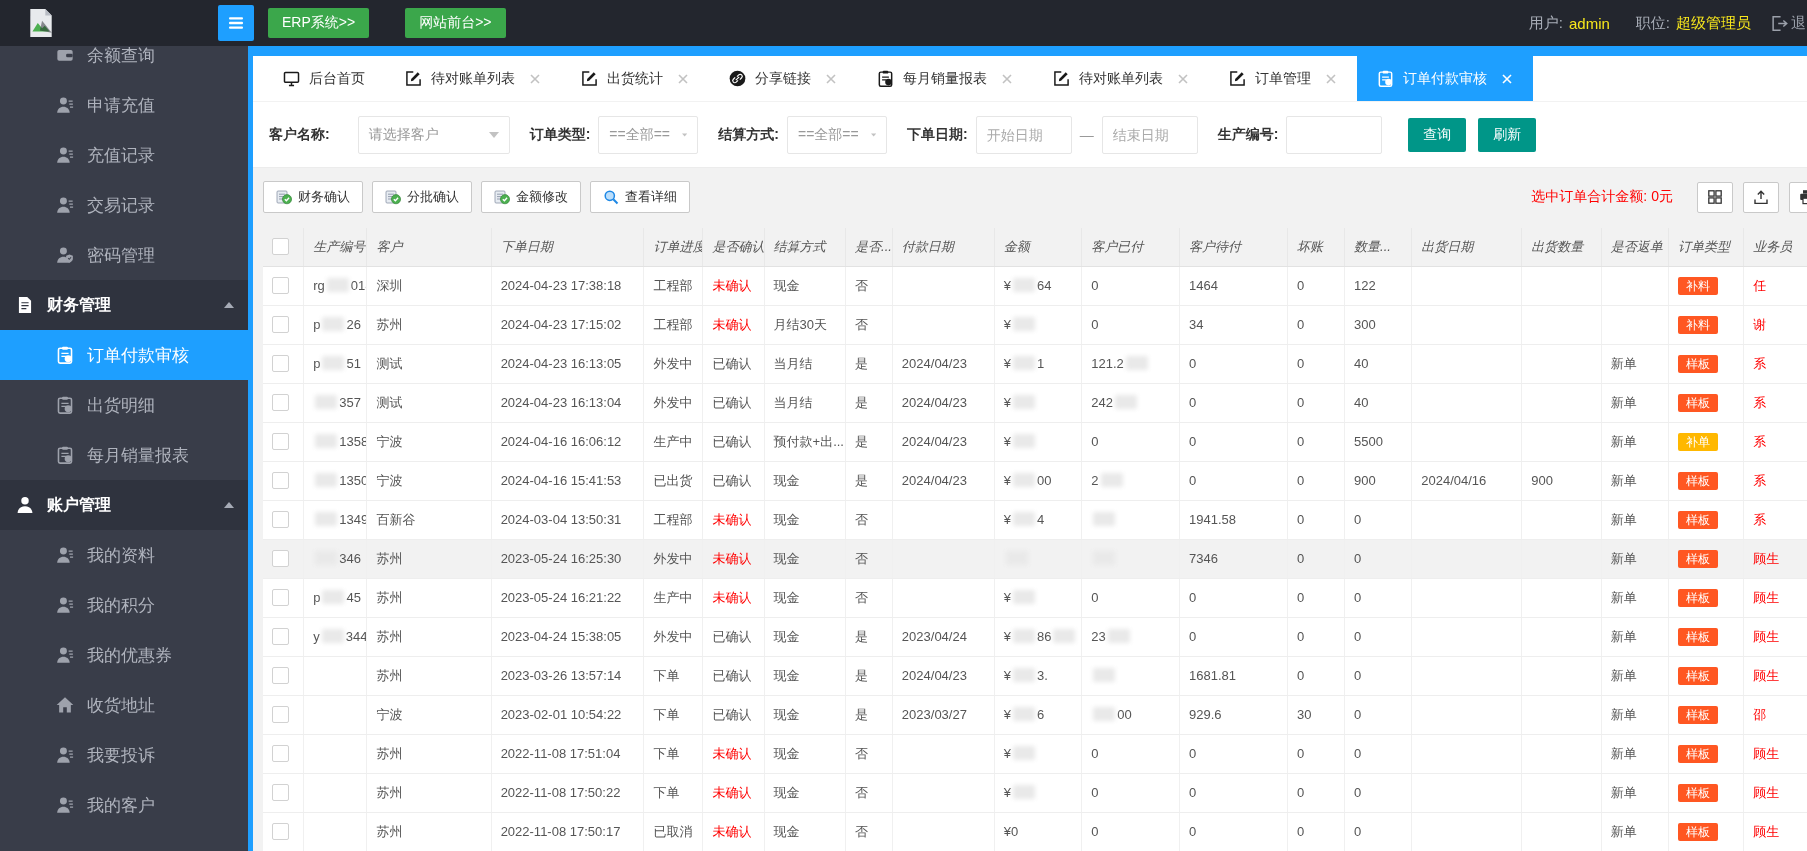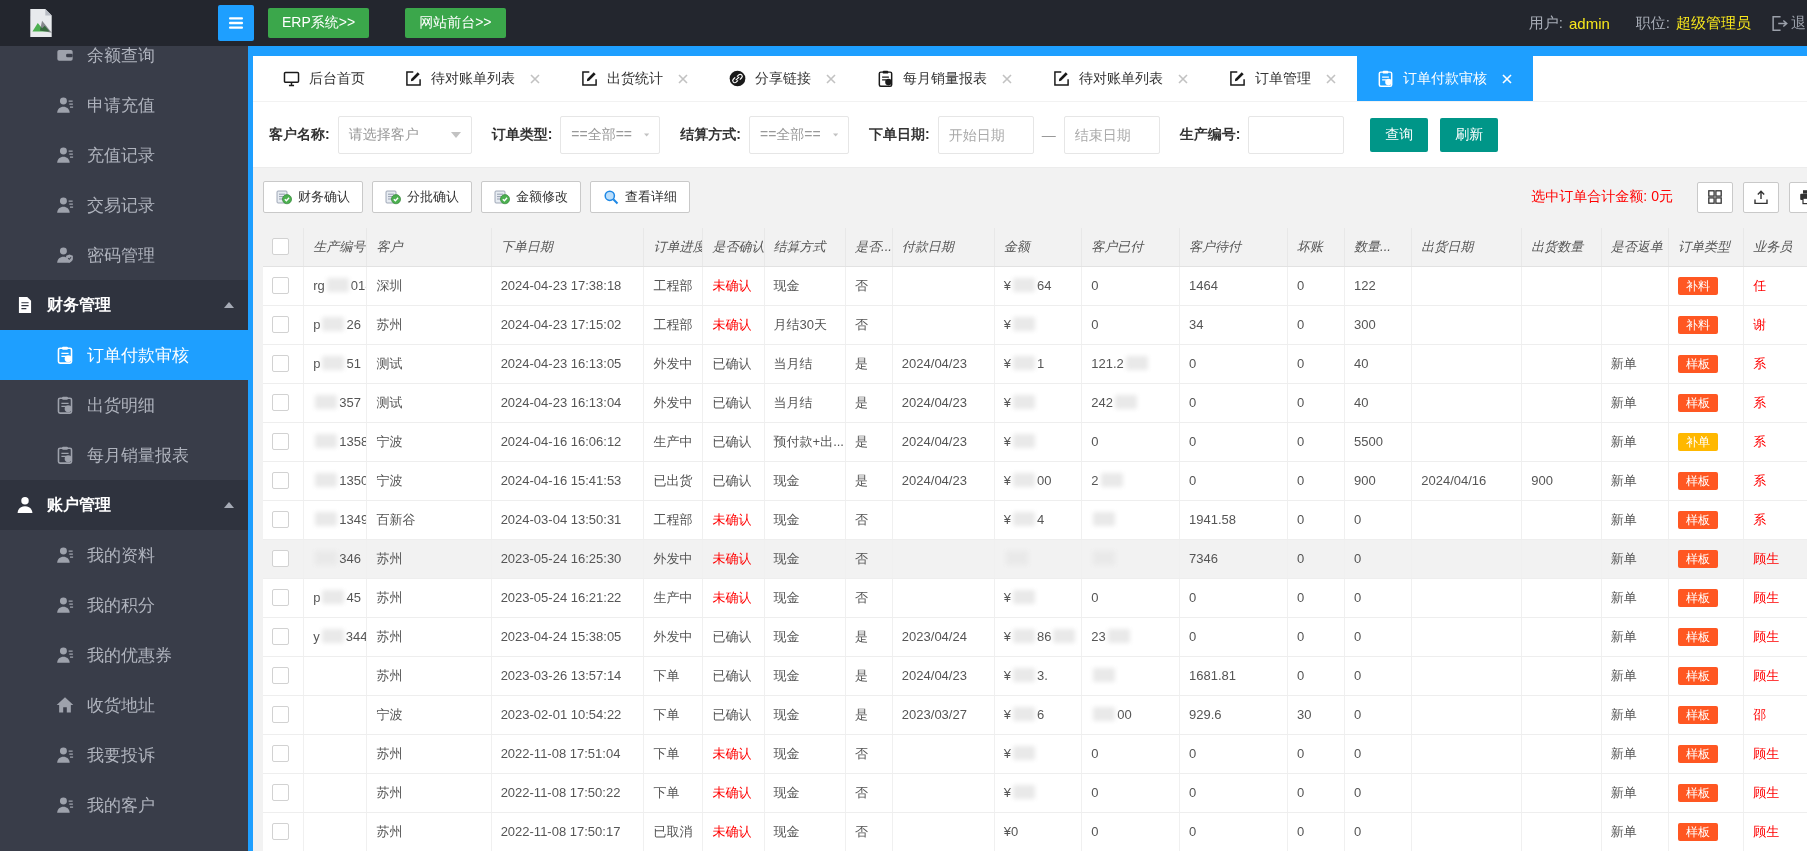--- a/index.html
+++ b/index.html
@@ -48,21 +48,21 @@
   .tab.active { background:var(--accent,#1E9FFF); color:#fff; }
   .tab.active .ticon { color:#fff; }
   .tab.active .x { color:#fff; }
 
   
   .filterbar { height:66px; display:flex; align-items:center; padding-left:16px; background:#fff; flex:none; border-bottom:1px solid #ececec; white-space:nowrap; }
   .flabel { font-size:14px; font-weight:600; color:#333; margin-right:8px; }
   .fsel { height:38px; border:1px solid #e6e6e6; border-radius:2px; background:#fff; display:flex; align-items:center; padding:0 10px; color:#999; font-size:14px; cursor:pointer; margin-right:20px; }
   .fsel .txt { flex:1; }
   .fsel .chev { width:10px; height:6px; color:#c2c2c2; margin-left:12px; }
-  .fsel.w1 { width:134px; } .fsel.w2 { width:100px; }
+  .fsel.w1 { width:152px;margin-left:20px; } .fsel.w2 { width:100px; }
   .finput { height:38px; width:96px; border:1px solid #e6e6e6; border-radius:2px; padding:0 10px; font-size:14px; color:#666; font-family:inherit; outline:none; }
   .finput::placeholder { color:#aaa; }
   .fdash { color:#999; margin:0 8px; }
   .fgap { width:20px; flex:none; }
   .btn-teal { height:34px; padding:0 15px; background:var(--teal,#009688); color:#fff; border:none; border-radius:2px; font-size:14px; font-family:inherit; cursor:pointer; margin-left:12px; }
   .btn-teal.first { margin-left:26px; }
 
   
   .content-body { flex:1; background:#F2F2F2; padding:12px 0 0 10px; overflow:hidden; }
   .toolbar { height:34px; display:flex; align-items:center; margin-bottom:14px; padding-right:0; overflow:hidden; }

